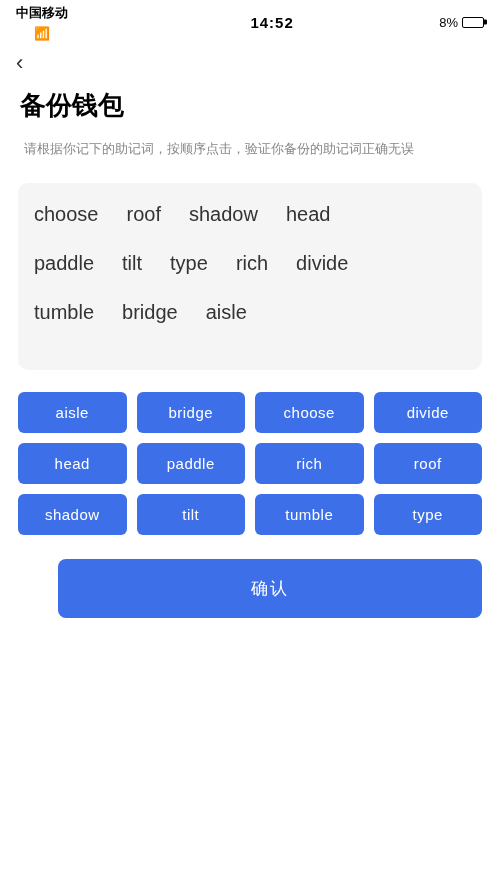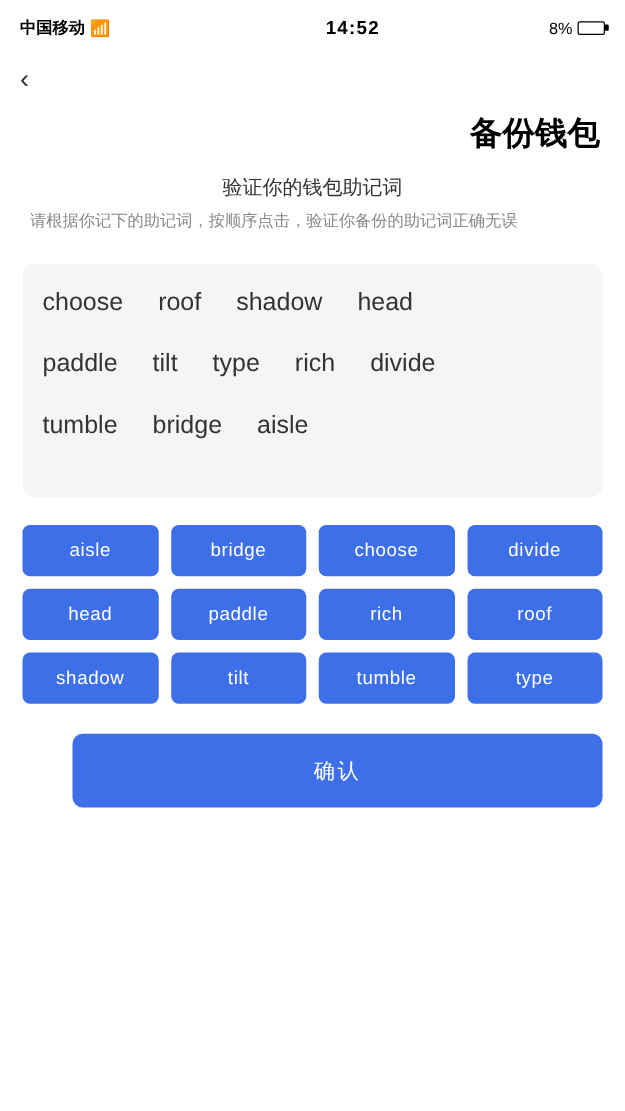--- a/index.html
+++ b/index.html
@@ -23,20 +23,21 @@
       padding: 0 16px;
       font-size: 14px;
       color: #000;
     }
     .status-left {
       display: flex;
       align-items: center;
       gap: 4px;
       font-size: 13px;
       font-weight: 600;
+      flex-direction: column;
     }
     .status-center {
       font-size: 15px;
       font-weight: 600;
       letter-spacing: 1px;
       margin-left: 37px;
     }
     .status-right {
       display: flex;
       align-items: center;
@@ -81,21 +82,20 @@
       display: inline-block;
       line-height: 1;
     }
 
     
     .page-title {
       padding: 10px 20px 16px;
       font-size: 26px;
       font-weight: 700;
       color: #000;
-      text-align: right;
     }
 
     
     .subtitle-section {
       text-align: center;
       padding: 0 20px 10px;
     }
     .subtitle-main {
       font-size: 16px;
       color: #333;
@@ -190,21 +190,20 @@
   </div>
 </div>
 
 <div class="nav-bar">
   <span class="back-btn">‹</span>
 </div>
 
 <div class="page-title">备份钱包</div>
 
 <div class="subtitle-section">
-  <div class="subtitle-main">验证你的钱包助记词</div>
   <div class="subtitle-desc">请根据你记下的助记词，按顺序点击，验证你备份的助记词正确无误</div>
 </div>
 
 <div class="word-display-box">
   <div class="word-display-row">
     <span class="display-word">choose</span>
     <span class="display-word">roof</span>
     <span class="display-word">shadow</span>
     <span class="display-word">head</span>
   </div>

